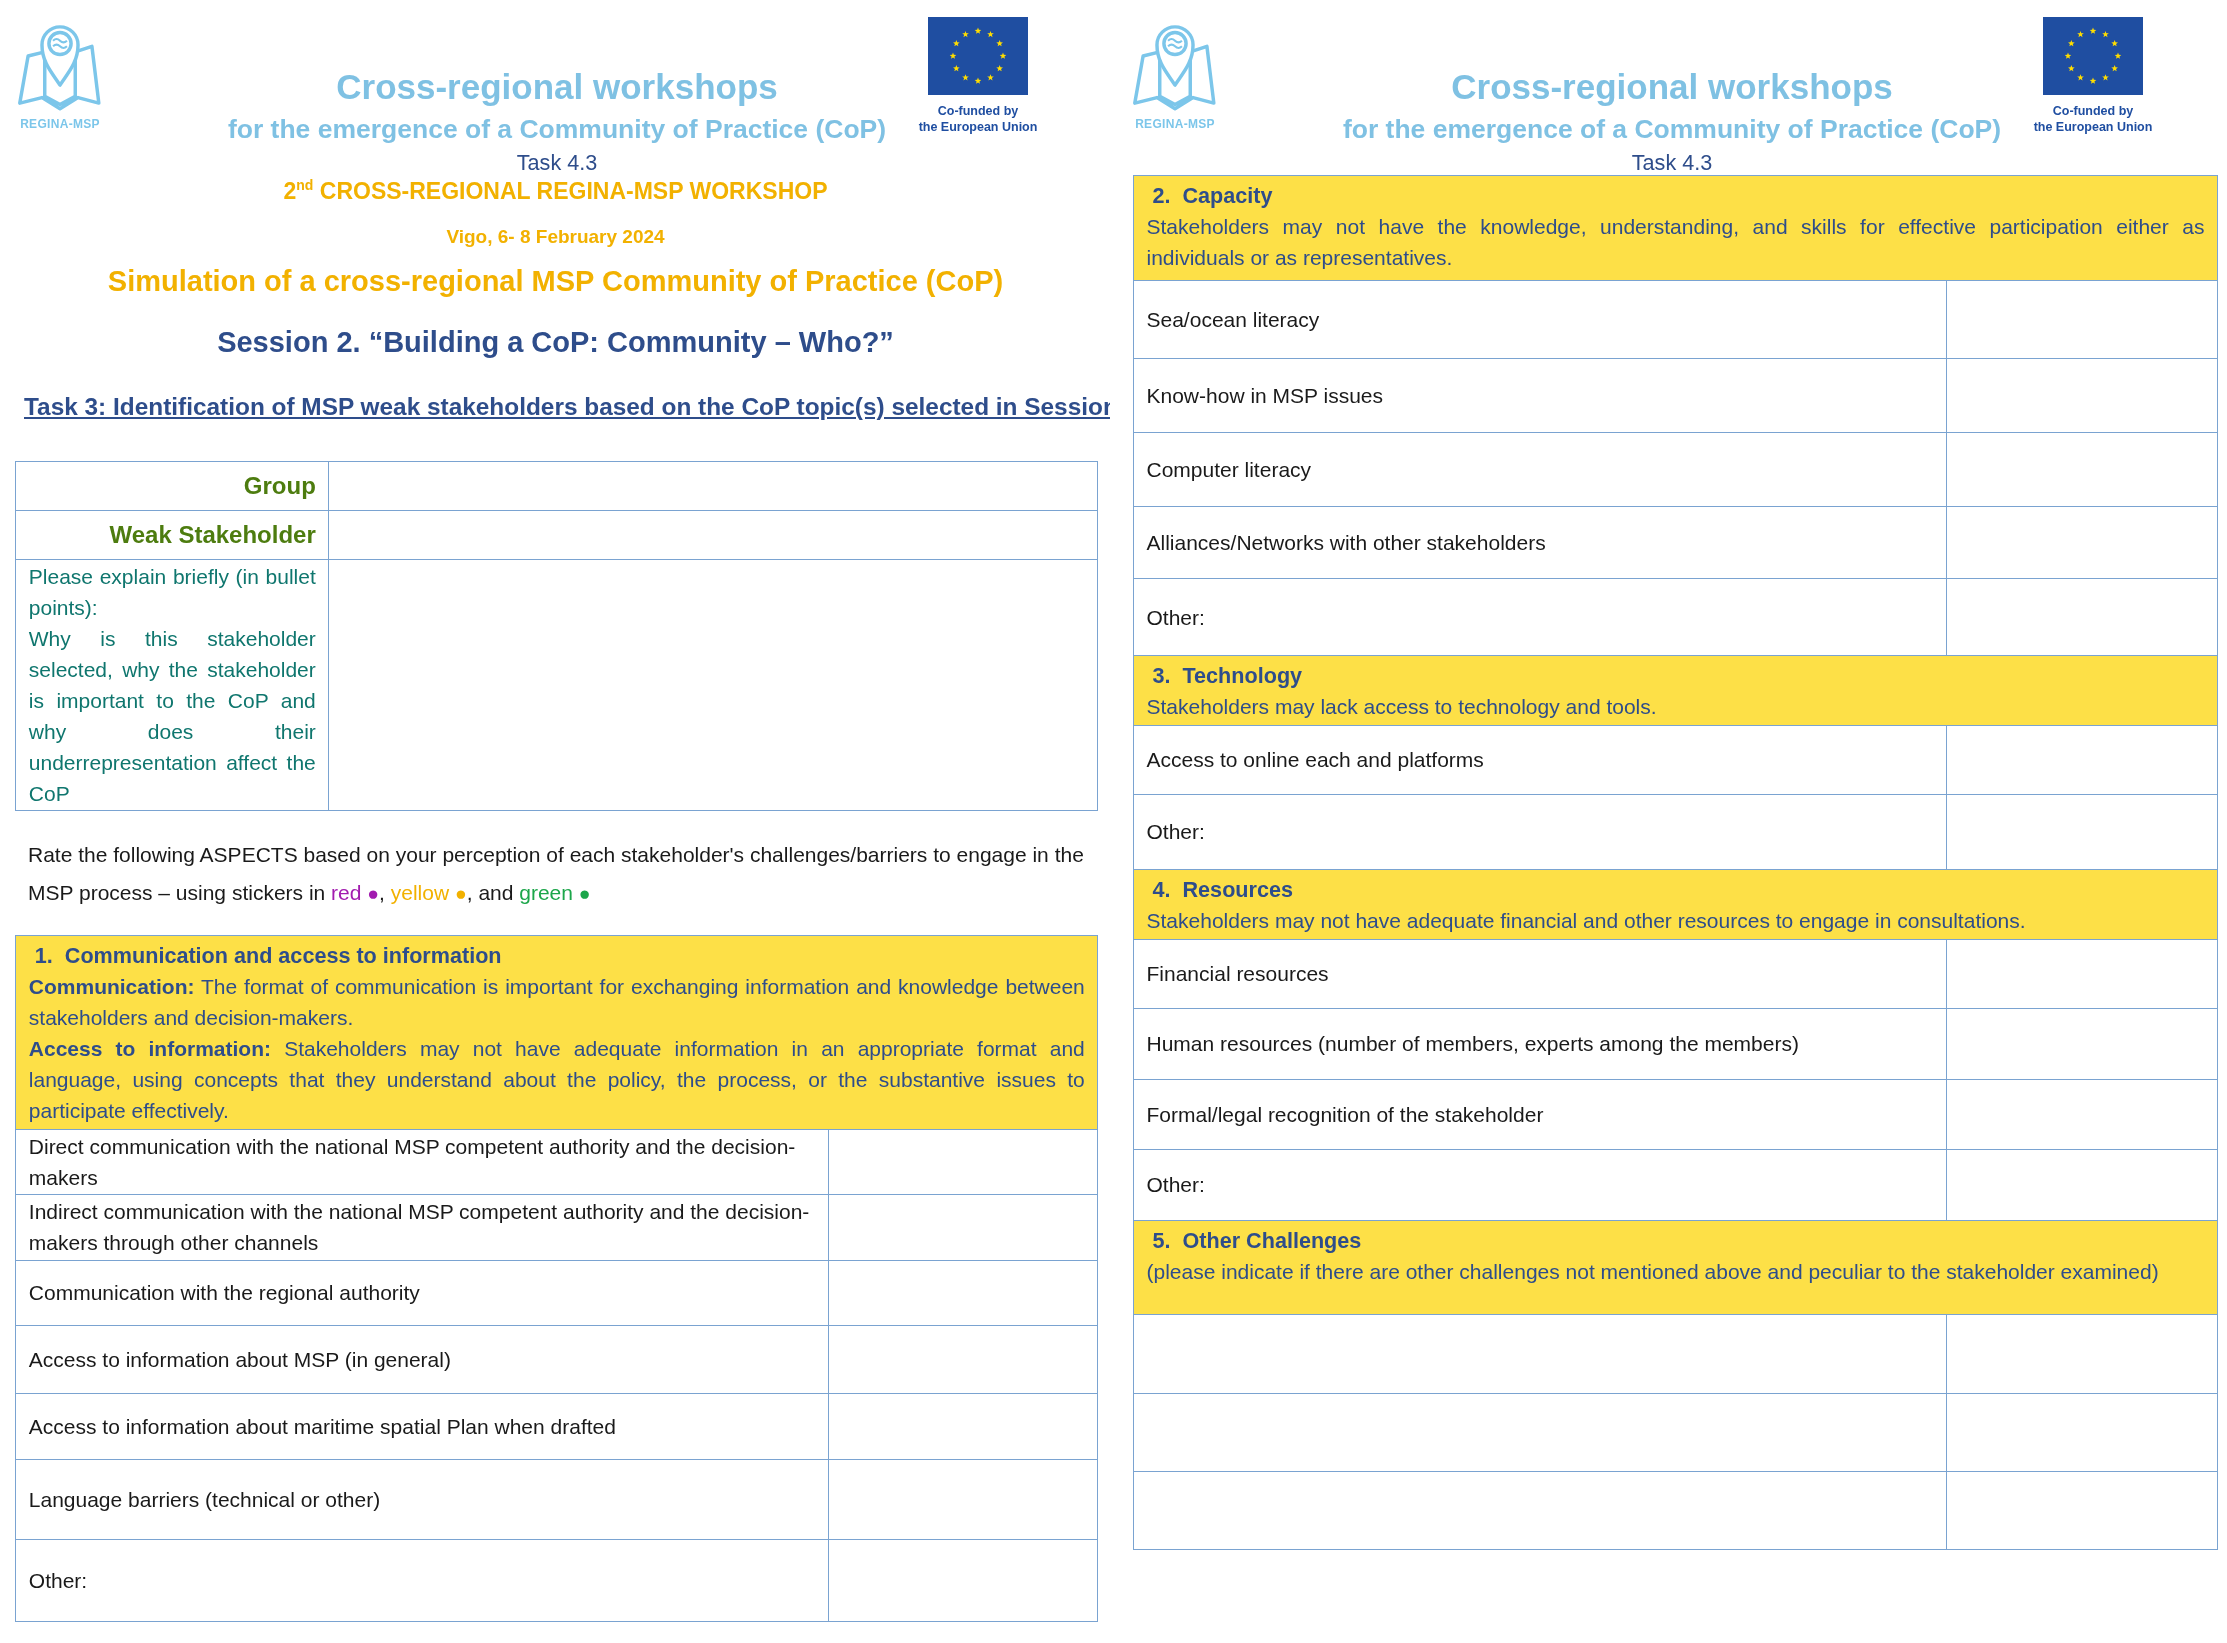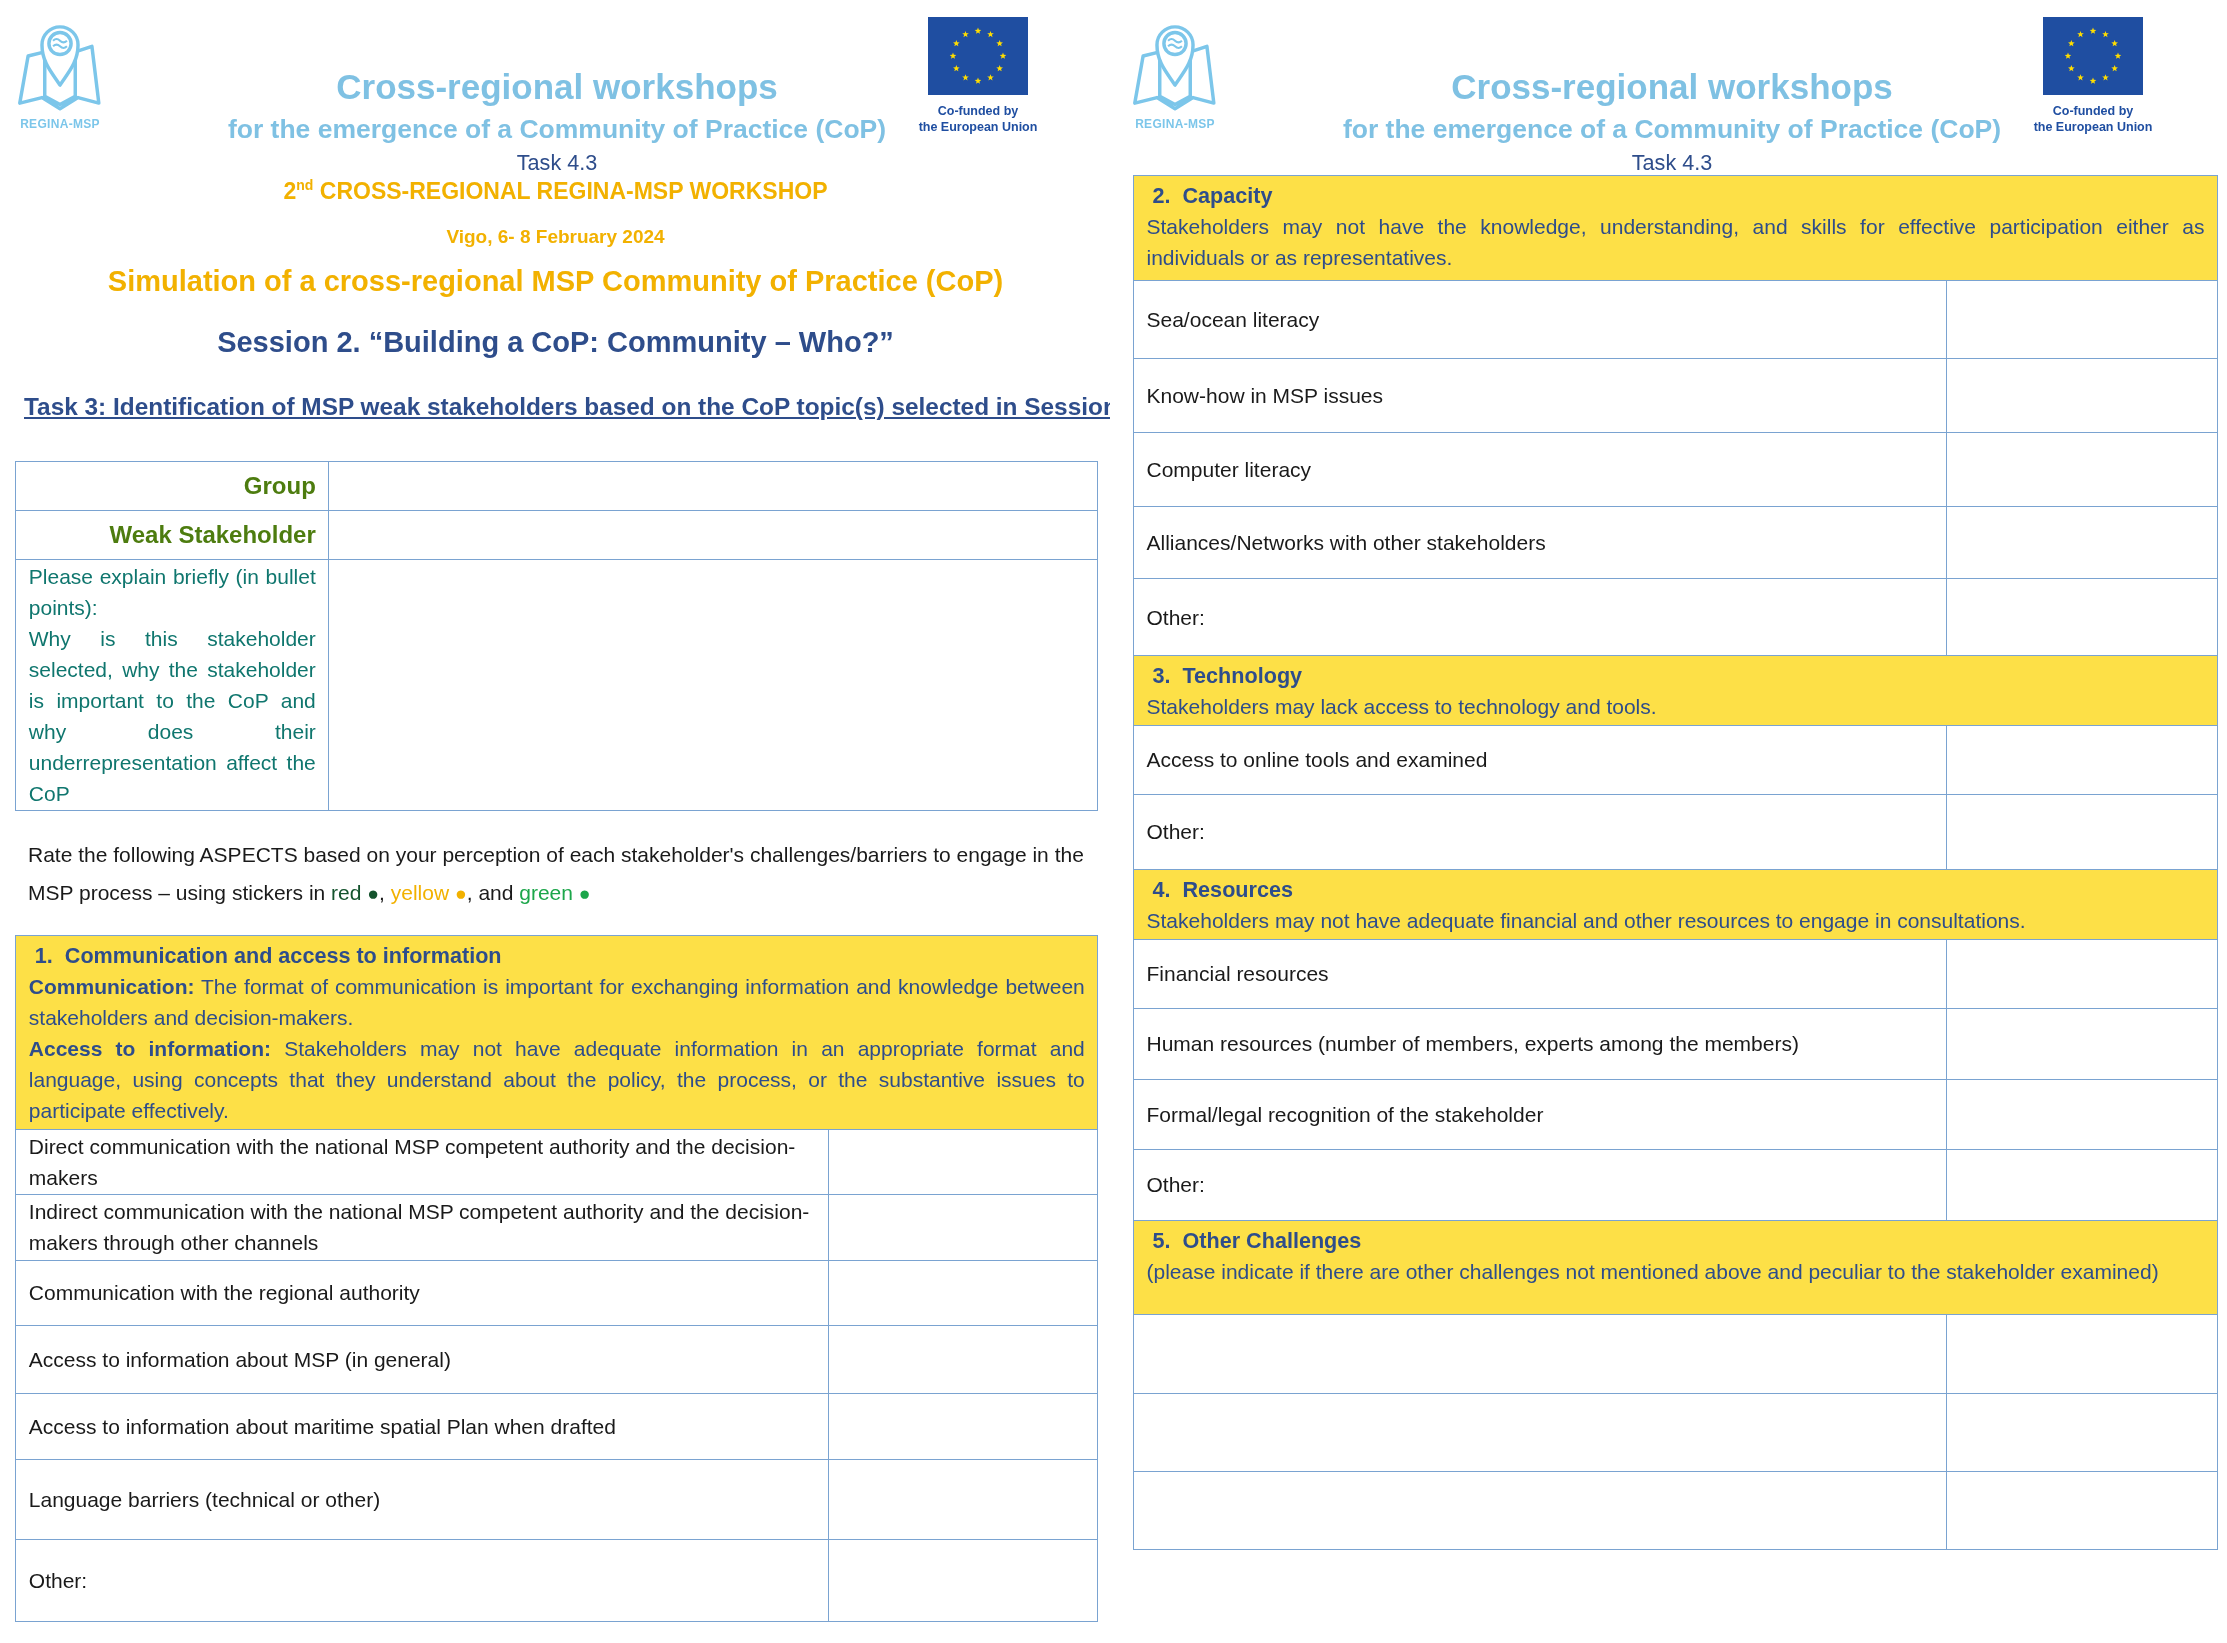--- a/index.html
+++ b/index.html
@@ -34,21 +34,21 @@
     font-size:24.4px; font-weight:bold; color:#2e4d8b; text-decoration:underline; }
 
   
   table.grid { position:absolute; border-collapse:collapse; table-layout:fixed; }
   table.grid td { border:1.4px solid #7aa3d1; padding:0 12.5px; vertical-align:middle; }
   .grp-label { font-size:24px; font-weight:bold; color:#4d7c0f; text-align:right; }
   .grp-explain { font-size:21px; color:#0f766e; text-align:justify; line-height:31px; vertical-align:top !important; padding-top:1.4px !important; }
   .answer { background:#fff; }
 
   .rate-text { position:absolute; left:28px; top:836px; width:1058px; font-size:21px; line-height:38px; color:#1a1a1a; }
-  .c-red { color:#14532d; } .c-yellow { color:#f2b100; } .c-green { color:#1ca64a; }
+  .c-red { color:#a21caf; } .c-yellow { color:#f2b100; } .c-green { color:#1ca64a; }
   .dot { font-size:19.5px; }
 
   .sec-head { background:#fde047; color:#2e4d8b; font-size:21px; line-height:31px;
     padding:4.2px 12.5px 2.8px 12.5px !important; vertical-align:top !important; }
   .sec-head .sec-title { font-weight:bold; font-size:21.6px; }
   .sec-head b { font-weight:bold; }
   .item { font-size:21px; color:#1a1a1a; line-height:31px; }
   .just { text-align:justify; }
 </style>
 </head>
@@ -243,21 +243,21 @@
           <td class="answer"></td>
         </tr>
 
     <tr style="height:68px">
       <td colspan="2" class="sec-head">
         <div class="sec-title">&nbsp;<span>3.</span>&nbsp; <span>Technology</span></div>
         <div>Stakeholders may lack access to technology and tools.</div>
       </td>
     </tr>
     <tr style="height:69px">
-          <td class="item">Access to online tools and examined</td>
+          <td class="item">Access to online each and platforms</td>
           <td class="answer"></td>
         </tr>
     <tr style="height:75px">
           <td class="item">Other:</td>
           <td class="answer"></td>
         </tr>
 
     <tr style="height:67px">
       <td colspan="2" class="sec-head">
         <div class="sec-title">&nbsp;<span>4.</span>&nbsp; <span>Resources</span></div>

